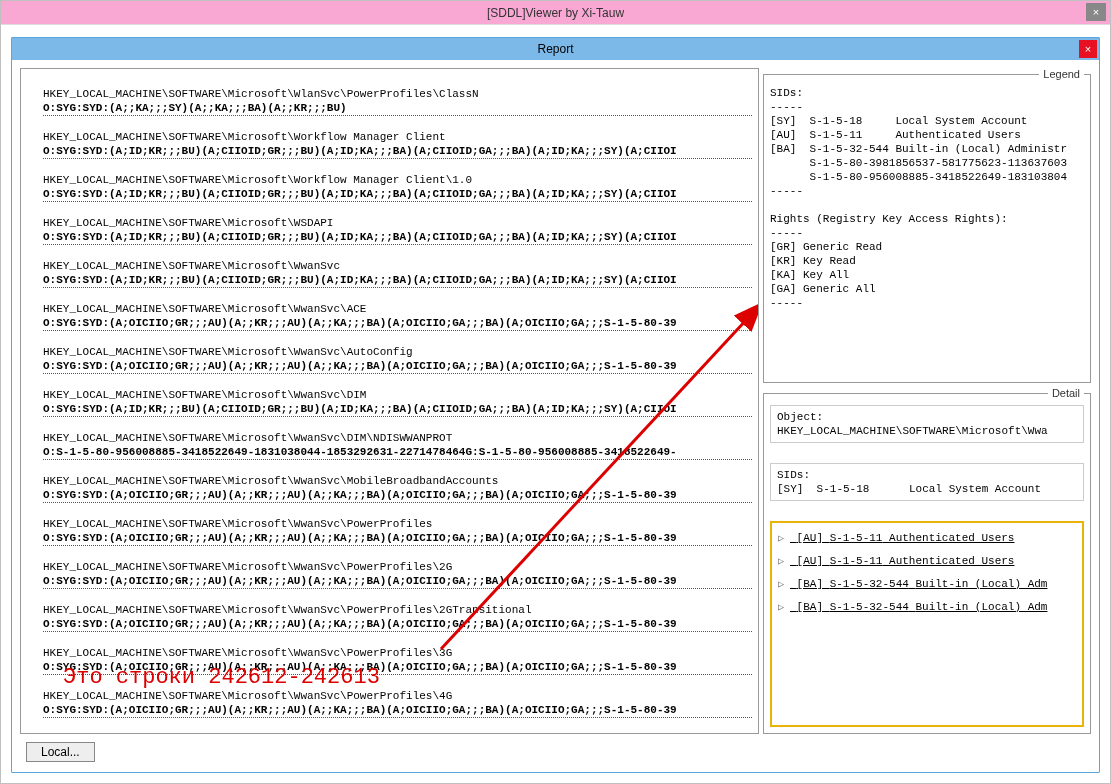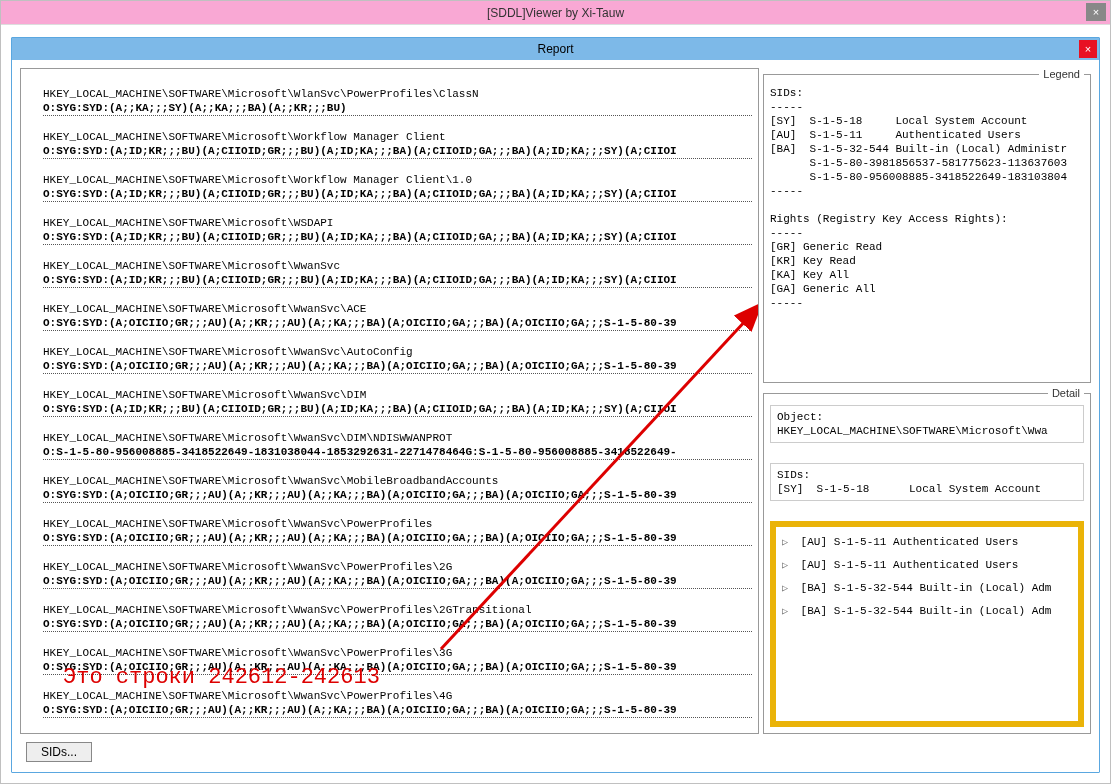--- a/index.html
+++ b/index.html
@@ -16,21 +16,21 @@
   .left-panel { flex: 1; border: 1px solid #999; background: #fff; position: relative; overflow: hidden; display:flex; }
   .left-scroll { flex:1; overflow:auto; padding: 4px 6px; font-family: "Courier New", monospace; font-size: 11px; line-height: 14px; white-space: pre; color: #000; position:relative;margin-left:16px;}
   .line { display:block; }
   .underline { border-bottom: 1px dotted #555; font-weight: bold; }
   .right-panel { width: 328px; display: flex; flex-direction: column; gap: 4px; }
   fieldset.legend-box, fieldset.detail-box { border: 1px solid #999; margin: 0; padding: 6px 6px 6px 6px; background: #fff; }
   fieldset > legend { font-size: 11px; padding: 0 4px; color: #333; font-family:"Segoe UI",sans-serif;text-align:right;}
   .legend-content { font-family: "Courier New", monospace; font-size: 11px; line-height: 14px; white-space: pre; overflow: auto; height: 290px; border:none; }
   .detail-box { flex: 1; display: flex; flex-direction: column; overflow:hidden;gap:16px;}
   .field-group { border: 1px solid #ccc; margin-bottom: 4px; padding: 4px 6px; font-family: "Courier New", monospace; font-size: 11px; line-height: 14px; white-space: pre; }
-  .field-list { flex: 1; border: 6px solid #eab308; overflow: auto; font-family: "Courier New", monospace; font-size: 11px; line-height: 18px; padding-top:4px;}
+  .field-list { flex: 1; border: 2px solid #eab308; overflow: auto; font-family: "Courier New", monospace; font-size: 11px; line-height: 18px; padding-top:4px;text-decoration:underline;}
   .list-row { padding: 2px 6px; white-space: pre; }
   .bottom-bar { padding: 4px 8px 10px 14px; background: #fff; }
   .save-btn { font-family: "Segoe UI", sans-serif; font-size: 12px; padding: 2px 14px; border: 1px solid #888; background: #eee; cursor: pointer; }
   
   .annotation-arrow { position:absolute; pointer-events:none; }
   .anno-text { position:absolute; left: 42px; top: 596px; color:#d00; font-family: "Courier New",monospace; font-size:22px; white-space:nowrap; pointer-events:none;}
   .highlight-box { position:absolute; border: 3px solid #d00; border-radius:2px; left:32px; top:664px; width:710px; height:34px; pointer-events:none;}
   .tri { font-size:10px; color:#666; display:inline-block; width:12px; }
   .entry-cell-sid { width:46px; }
   .entry-cell-sidval { width:92px; }
@@ -109,16 +109,16 @@
               <div class="list-row"><span class="tri">▷</span> <span class="entry-cell-sid">[AU]</span> <span class="entry-cell-sidval">S-1-5-11</span> <span class="entry-cell-name">Authenticated Users</span></div>
               <div class="list-row"><span class="tri">▷</span> <span class="entry-cell-sid">[AU]</span> <span class="entry-cell-sidval">S-1-5-11</span> <span class="entry-cell-name">Authenticated Users</span></div>
               <div class="list-row"><span class="tri">▷</span> <span class="entry-cell-sid">[BA]</span> <span class="entry-cell-sidval">S-1-5-32-544</span> <span class="entry-cell-name">Built-in (Local) Adm</span></div>
               <div class="list-row"><span class="tri">▷</span> <span class="entry-cell-sid">[BA]</span> <span class="entry-cell-sidval">S-1-5-32-544</span> <span class="entry-cell-name">Built-in (Local) Adm</span></div>
             </div>
         </fieldset>
       </div>
     </div>
 
     <div class="bottom-bar">
-      <button class="save-btn">SIDs...</button>
+      <button class="save-btn">Local...</button>
     </div>
   </div>
 </div>
 
 </body></html>

